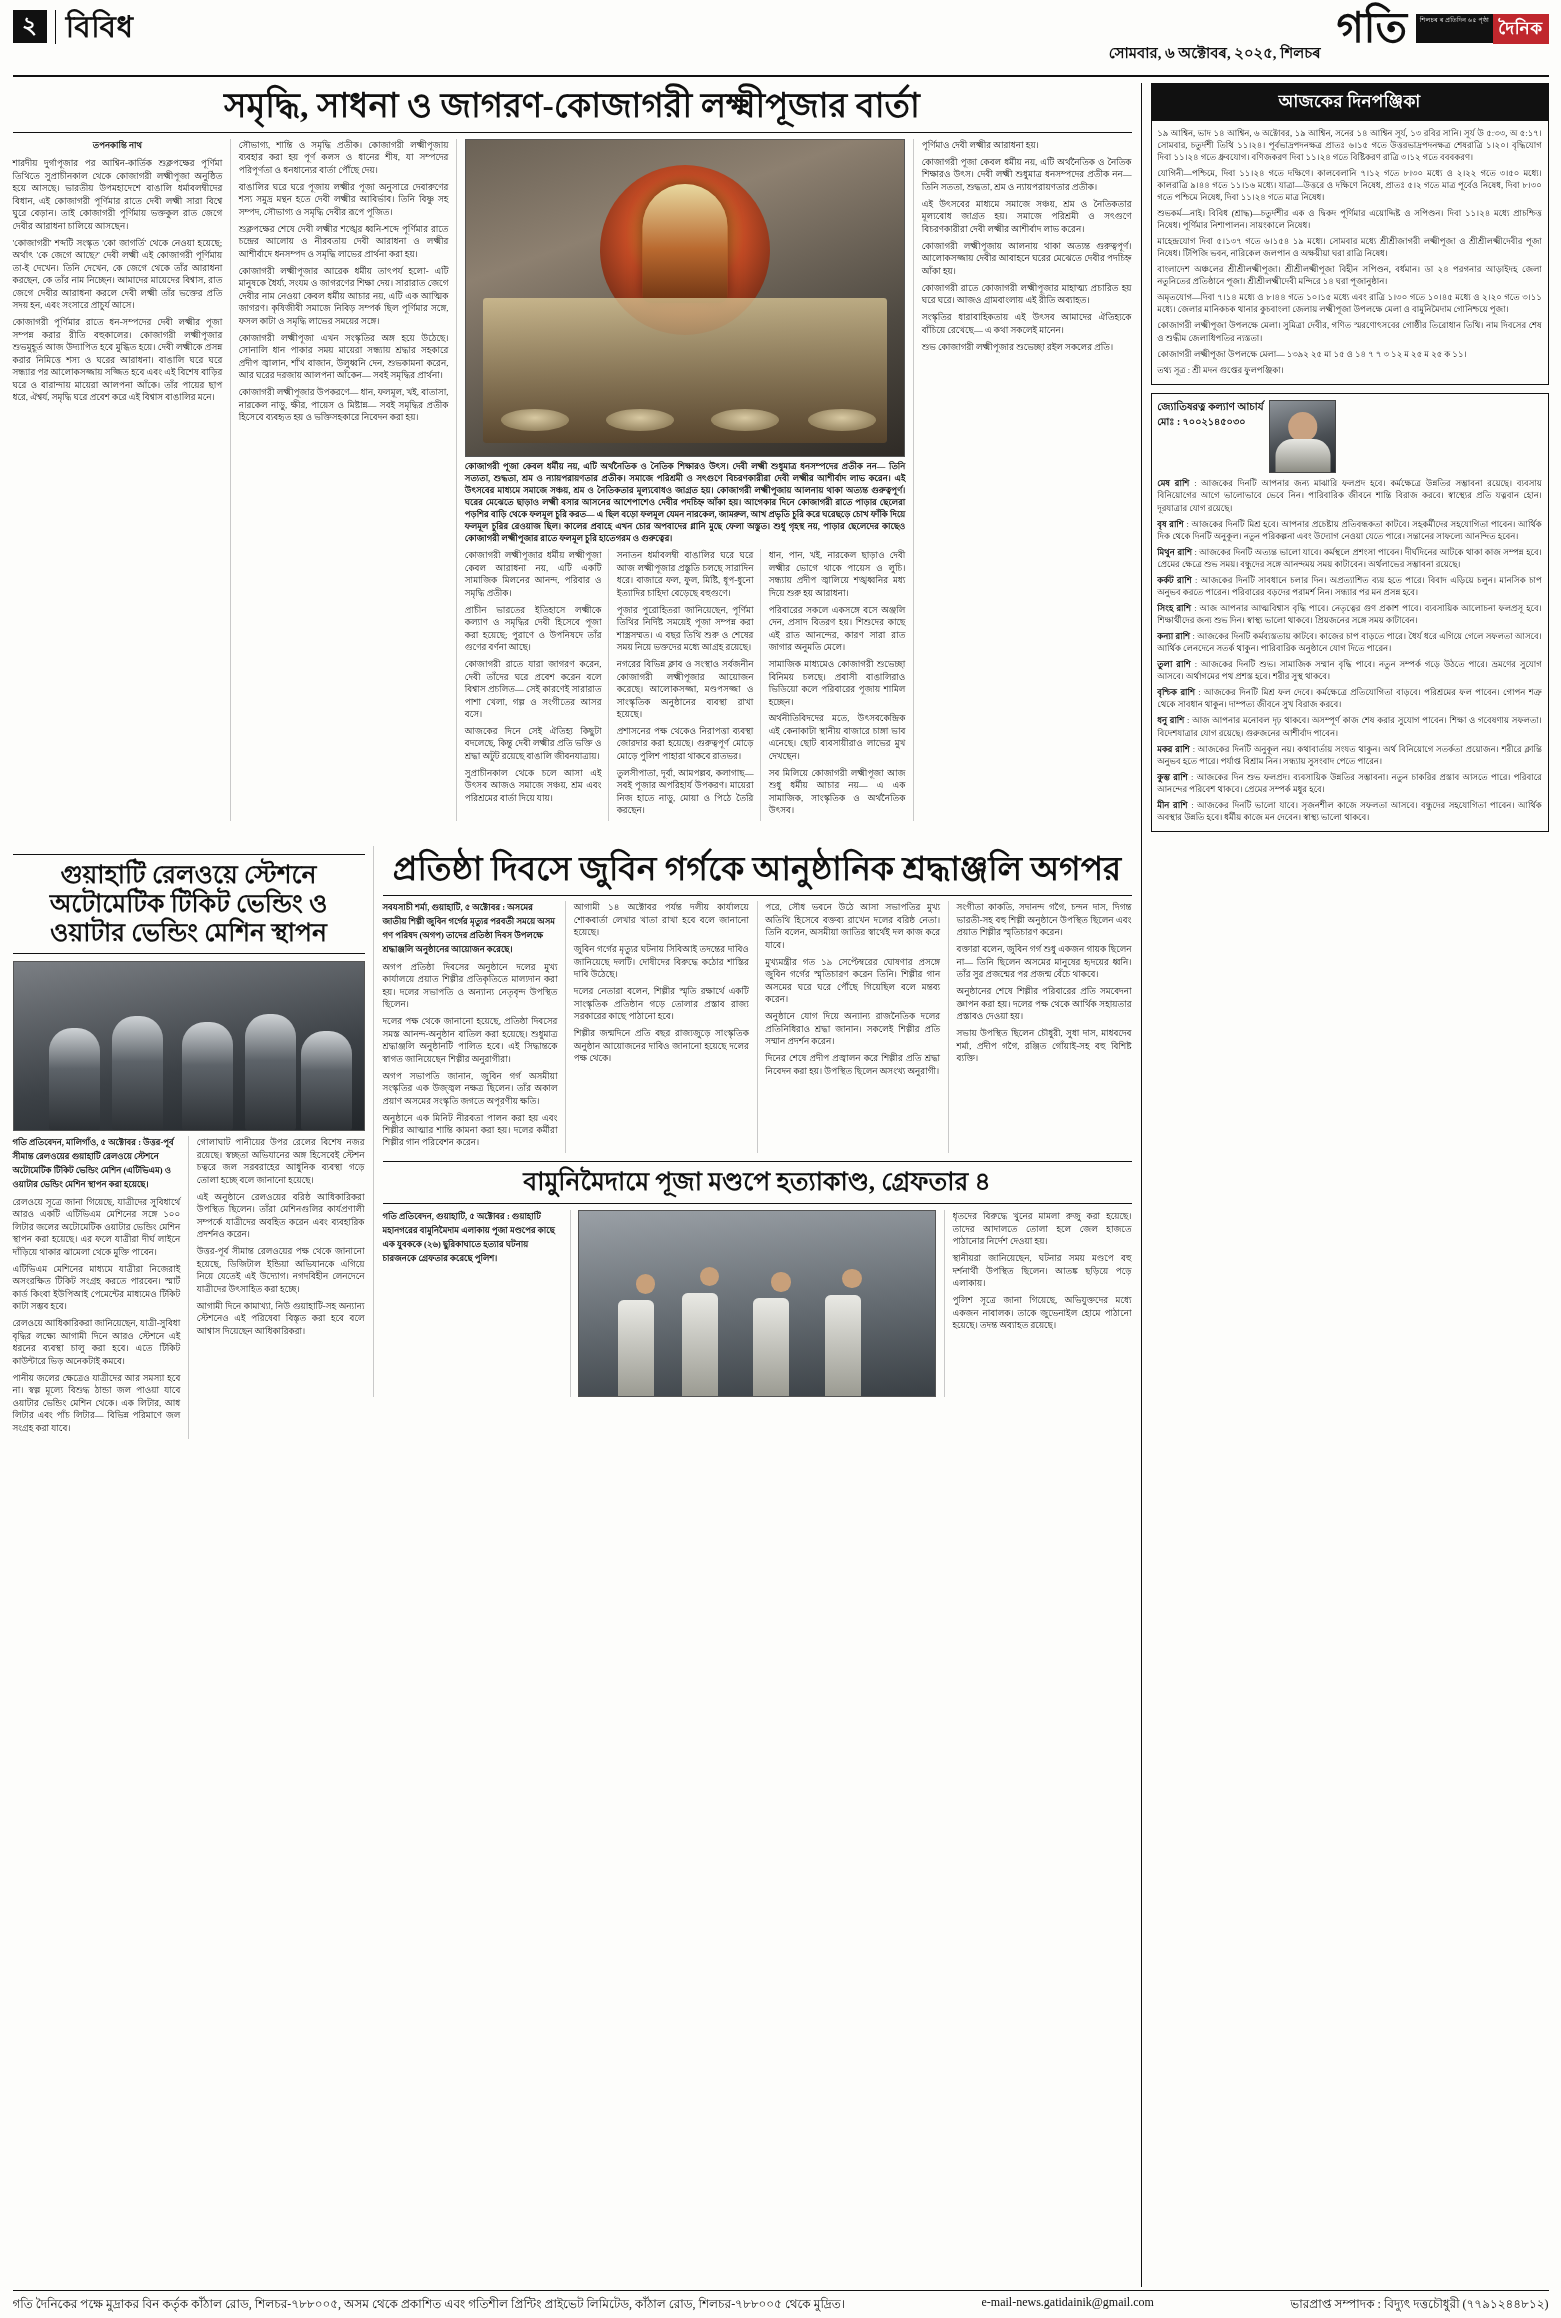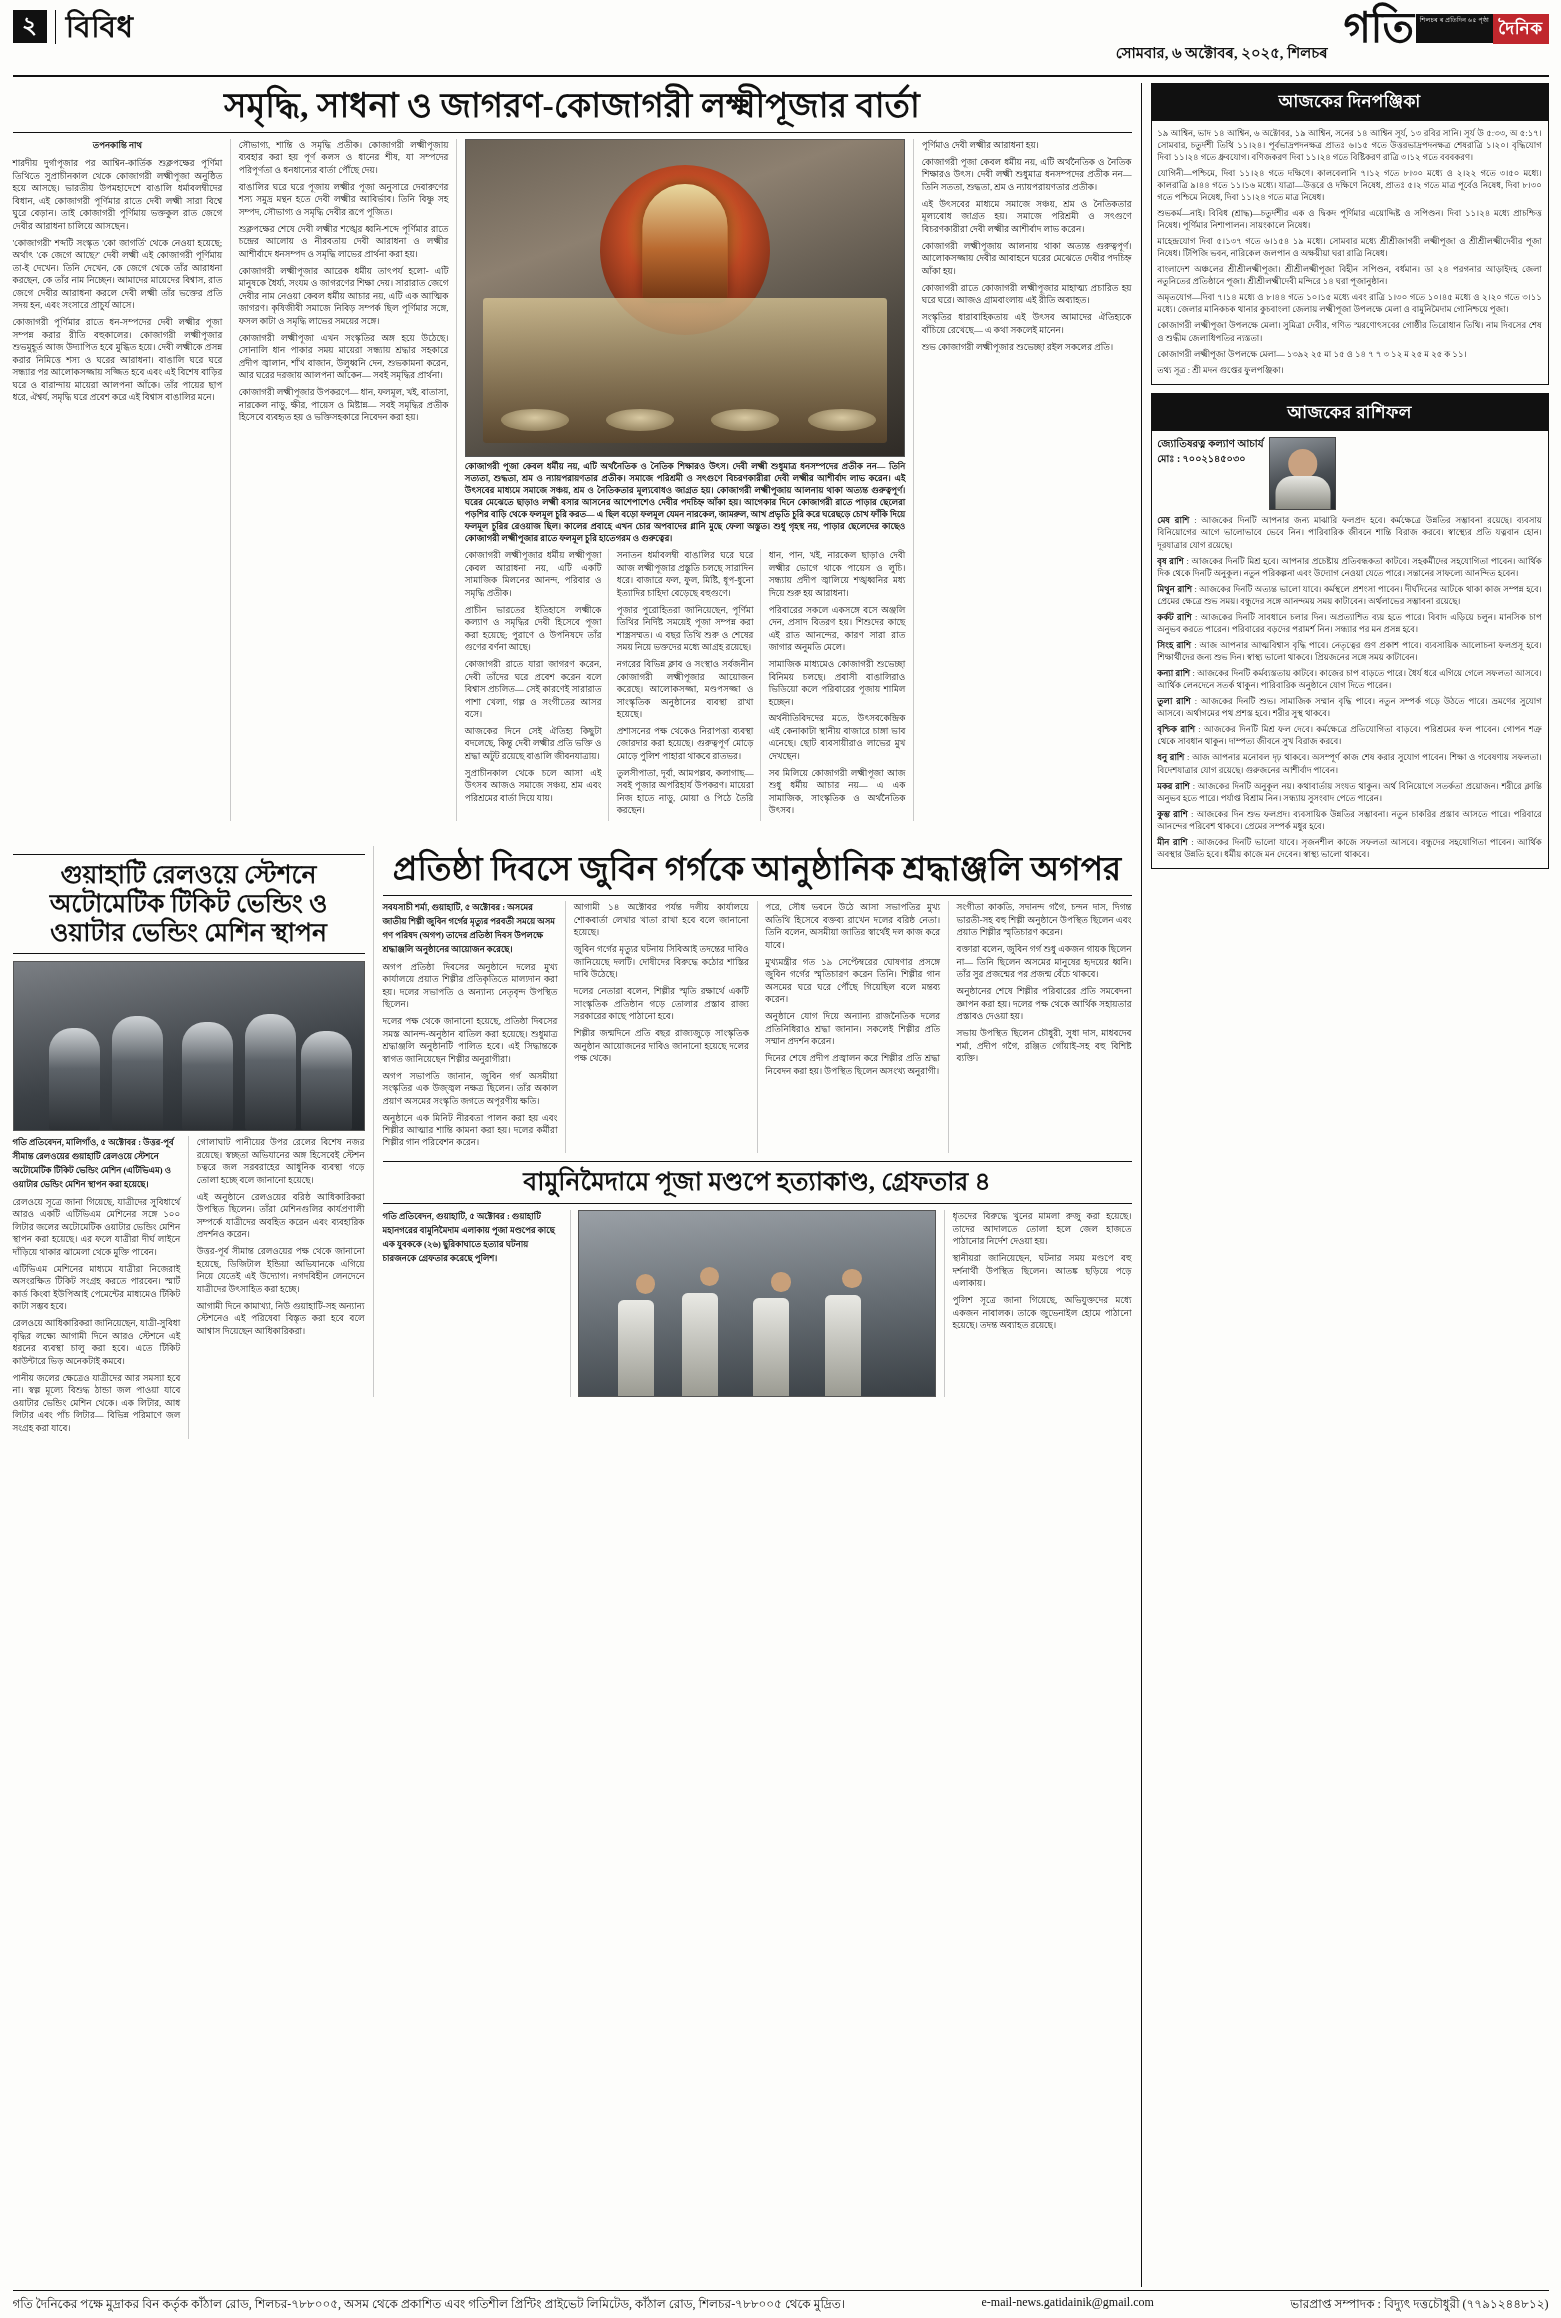--- a/index.html
+++ b/index.html
@@ -42,21 +42,21 @@
   }
   .masthead-spacer { flex: 1; }
   .masthead-date {
     font-size: 14.8px; font-weight: bold;
     align-self: flex-end;
     padding-bottom: 5.7px;
     padding-right: 16px;
     white-space: nowrap;
   }
   .logo-wrap { display:flex; flex-direction:column; align-items:flex-end; }
-  .logo-row { display:flex; align-items:center; gap:3px; }
+  .logo-row { display:flex; align-items:center; gap:10px; }
   .logo-main {
     font-size: 42px; font-weight: bold; line-height: 0.9;
     letter-spacing: -0.6px;
   }
   .logo-side { display:flex; flex-direction:row; align-items:stretch; }
   .logo-tag {
     font-size: 6.2px; background:#111; color:#fff; padding:0.6px 3.4px;
     letter-spacing: 0.3px; white-space:nowrap; margin-bottom:1.1px;
   }
   .logo-red {
@@ -390,21 +390,20 @@
           <p>মাহেন্দ্রযোগ দিবা ৫।১৩৭ গতে ৬।১৫৪ ১৯ মধ্যে। সোমবার মধ্যে শ্রীশ্রীজাগরী লক্ষ্মীপূজা ও শ্রীশ্রীলক্ষ্মীদেবীর পূজা নিষেধ। টিপিজি ভবন, নারিকেল জলপান ও অক্ষয়ীয়া ঘরা রাত্রি নিষেধ।</p>
           <p>বাংলাদেশ অঞ্চলের শ্রীশ্রীলক্ষ্মীপূজা। শ্রীশ্রীলক্ষ্মীপূজা বিহীন সপিণ্ডন, বর্ধমান। ডা ২৪ পরগনার আড়াইদহ জেলা নতুনিতের প্রতিষ্ঠানে পূজা। শ্রীশ্রীলক্ষ্মীদেবী মন্দিরে ১৪ ঘরা পূজানুষ্ঠান।</p>
           <p>অমৃতযোগ—দিবা ৭।১৪ মধ্যে ও ৮।৪৪ গতে ১০।১৫ মধ্যে এবং রাত্রি ১।৩০ গতে ১০।৪৫ মধ্যে ও ২।২০ গতে ৩।১১ মধ্যে। জেলার মানিকচক থানার কুচবাংলা জেলায় লক্ষ্মীপূজা উপলক্ষে মেলা ও বামুনিমৈদাম গোনিশ্চয়ে পূজা।</p>
           <p>কোজাগরী লক্ষ্মীপূজা উপলক্ষে মেলা। সুমিত্রা দেবীর, গণিত স্মরণোৎসবের গোষ্ঠীর তিরোধান তিথি। নাম দিবসের শেষ ও শুদ্ধীম জেলাধিপতির ন্যস্ততা।</p>
           <p>কোজাগরী লক্ষ্মীপূজা উপলক্ষে মেলা— ১৩৯২ ২৫ মা ১৫ ও ১৪ ৭ ৭ ৩ ১২ ম ২৫ ম ২৫ ক ১১।</p>
           <p>তথ্য সূত্র : শ্রী মদন গুপ্তের ফুলপঞ্জিকা।</p>
         </div>
       </div>
 
       <div class="rail-box">
-        <div class="rail-head">আজকের রাশিফল</div>
         <div class="rail-body">
           <div class="astro-top">
             <div>
               <div class="astro-name">জ্যোতিষরত্ন কল্যাণ আচার্য</div>
               <div class="astro-phone">মোঃ : ৭০০২১৪৫০৩০</div>
             </div>
             <div class="astro-photo">
               <div class="ah"></div>
               <div class="ab"></div>
             </div>

